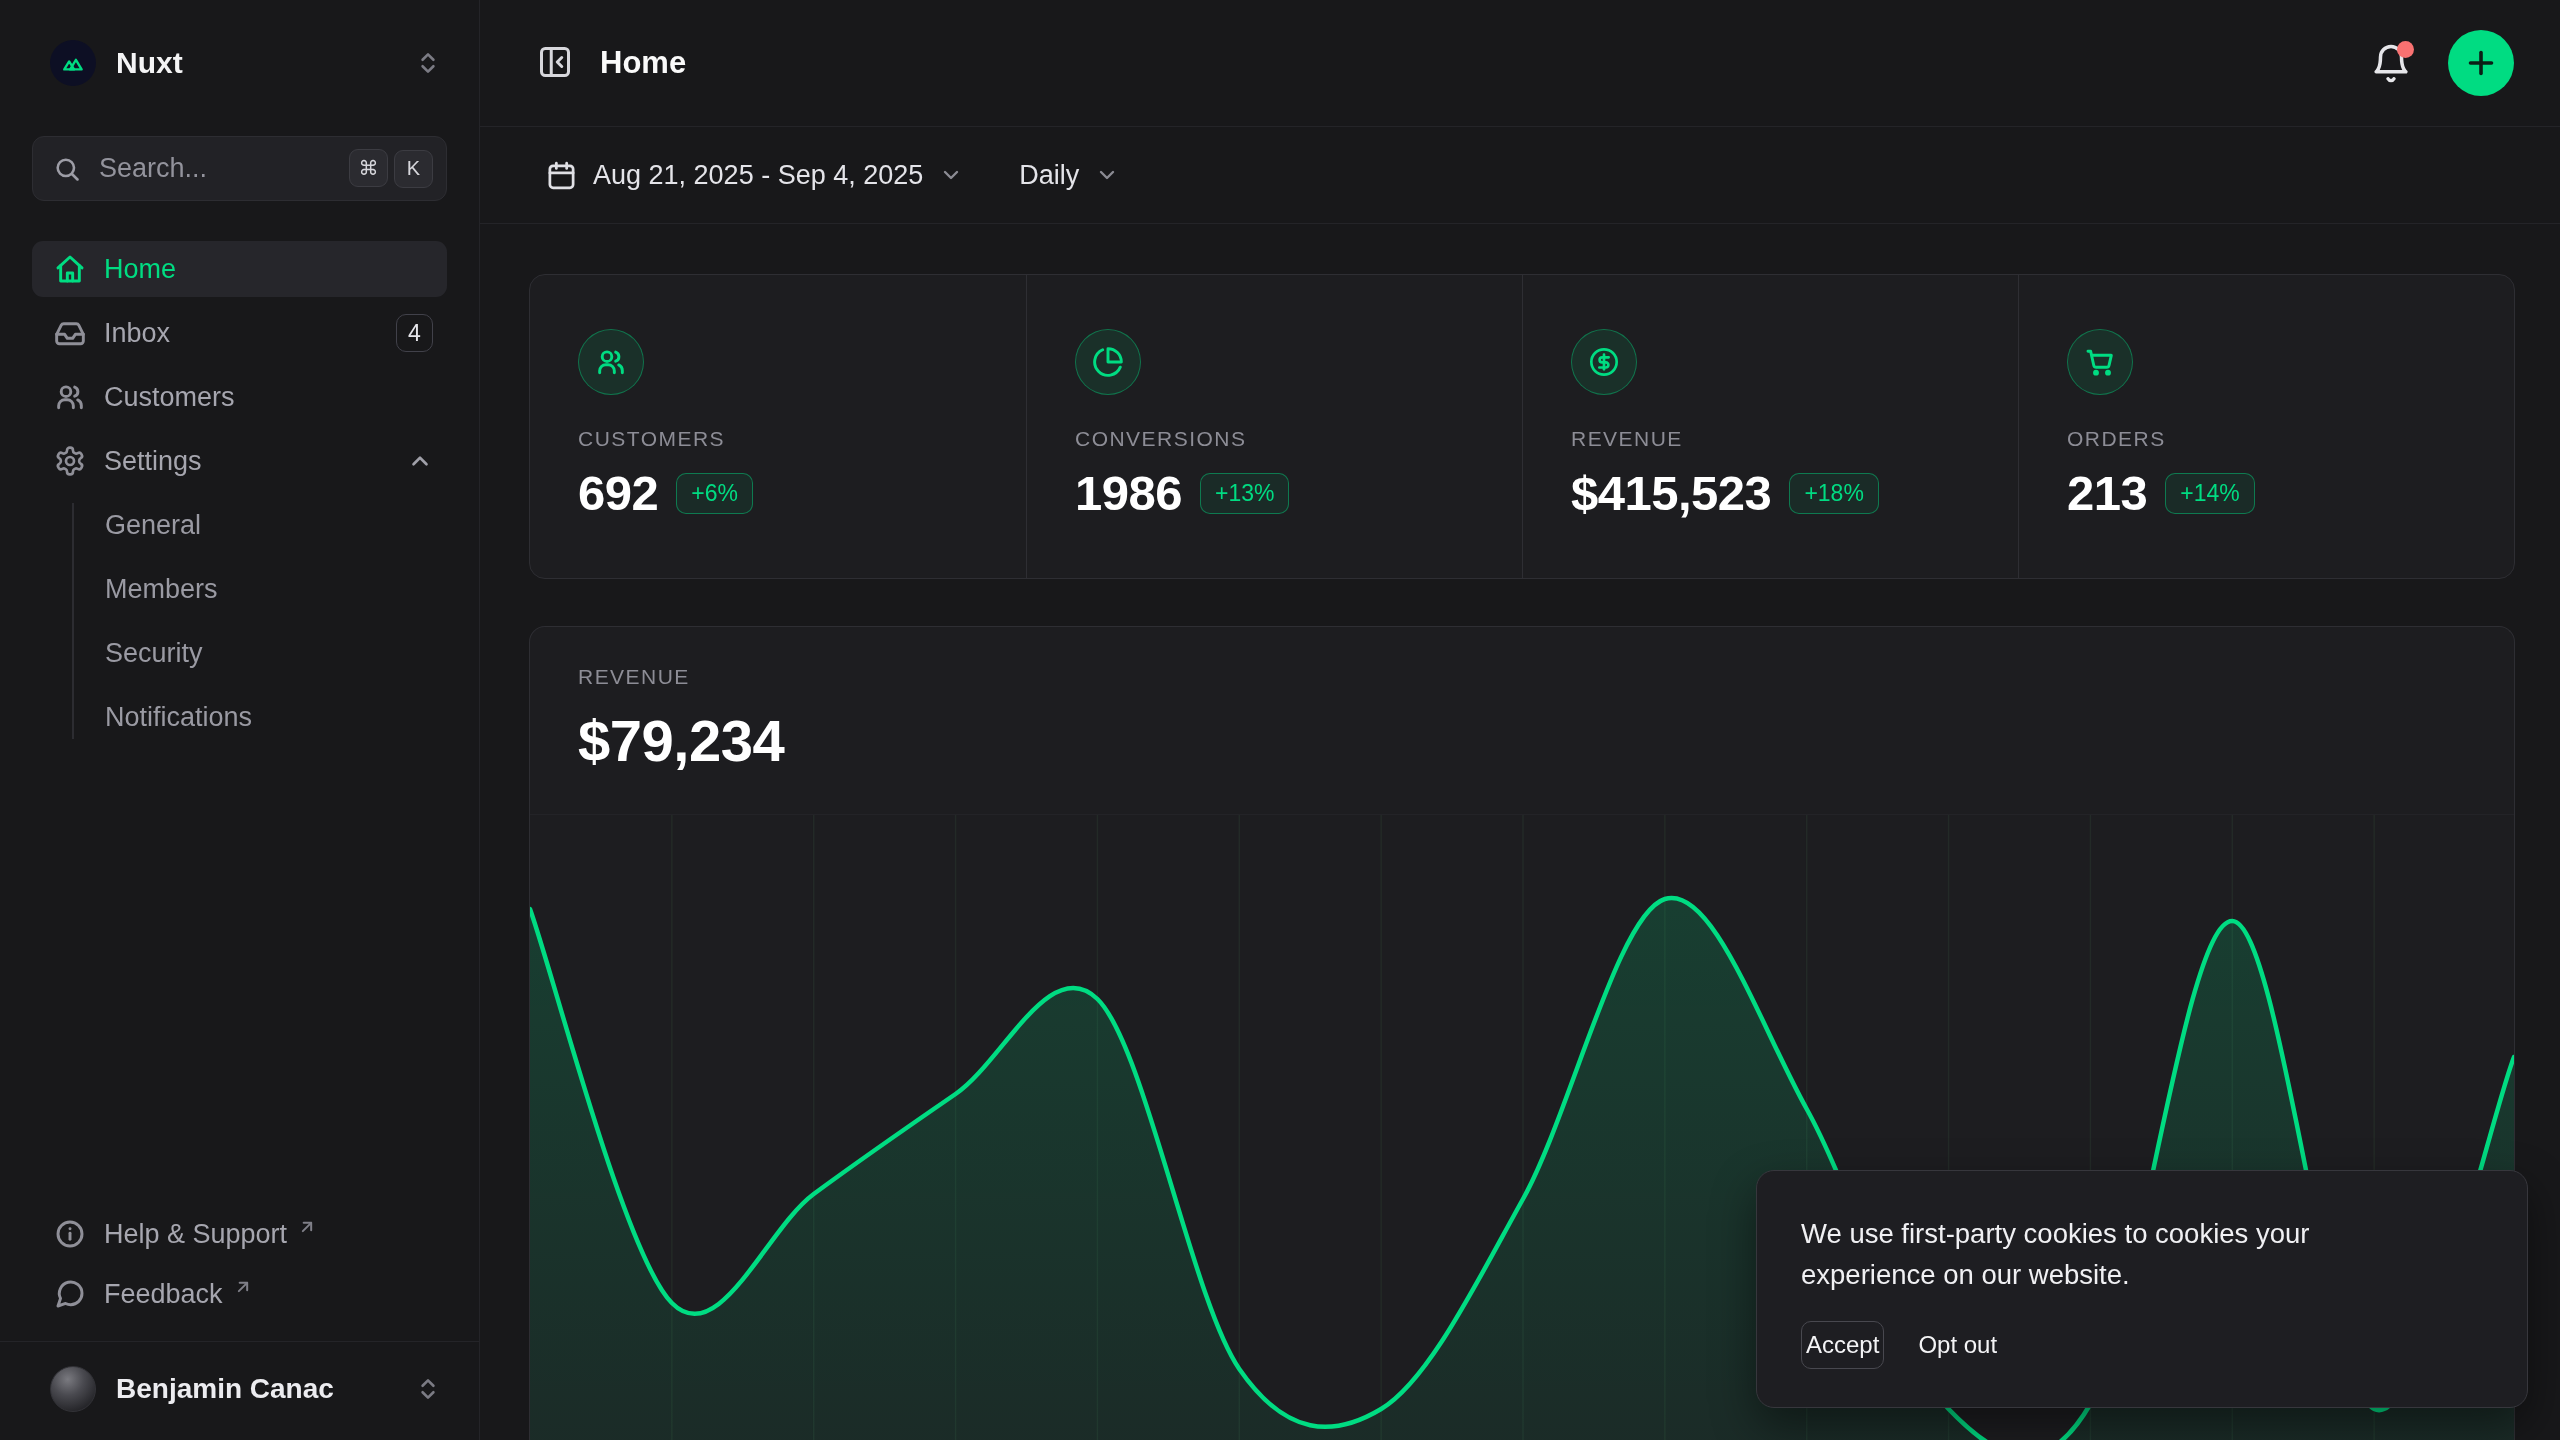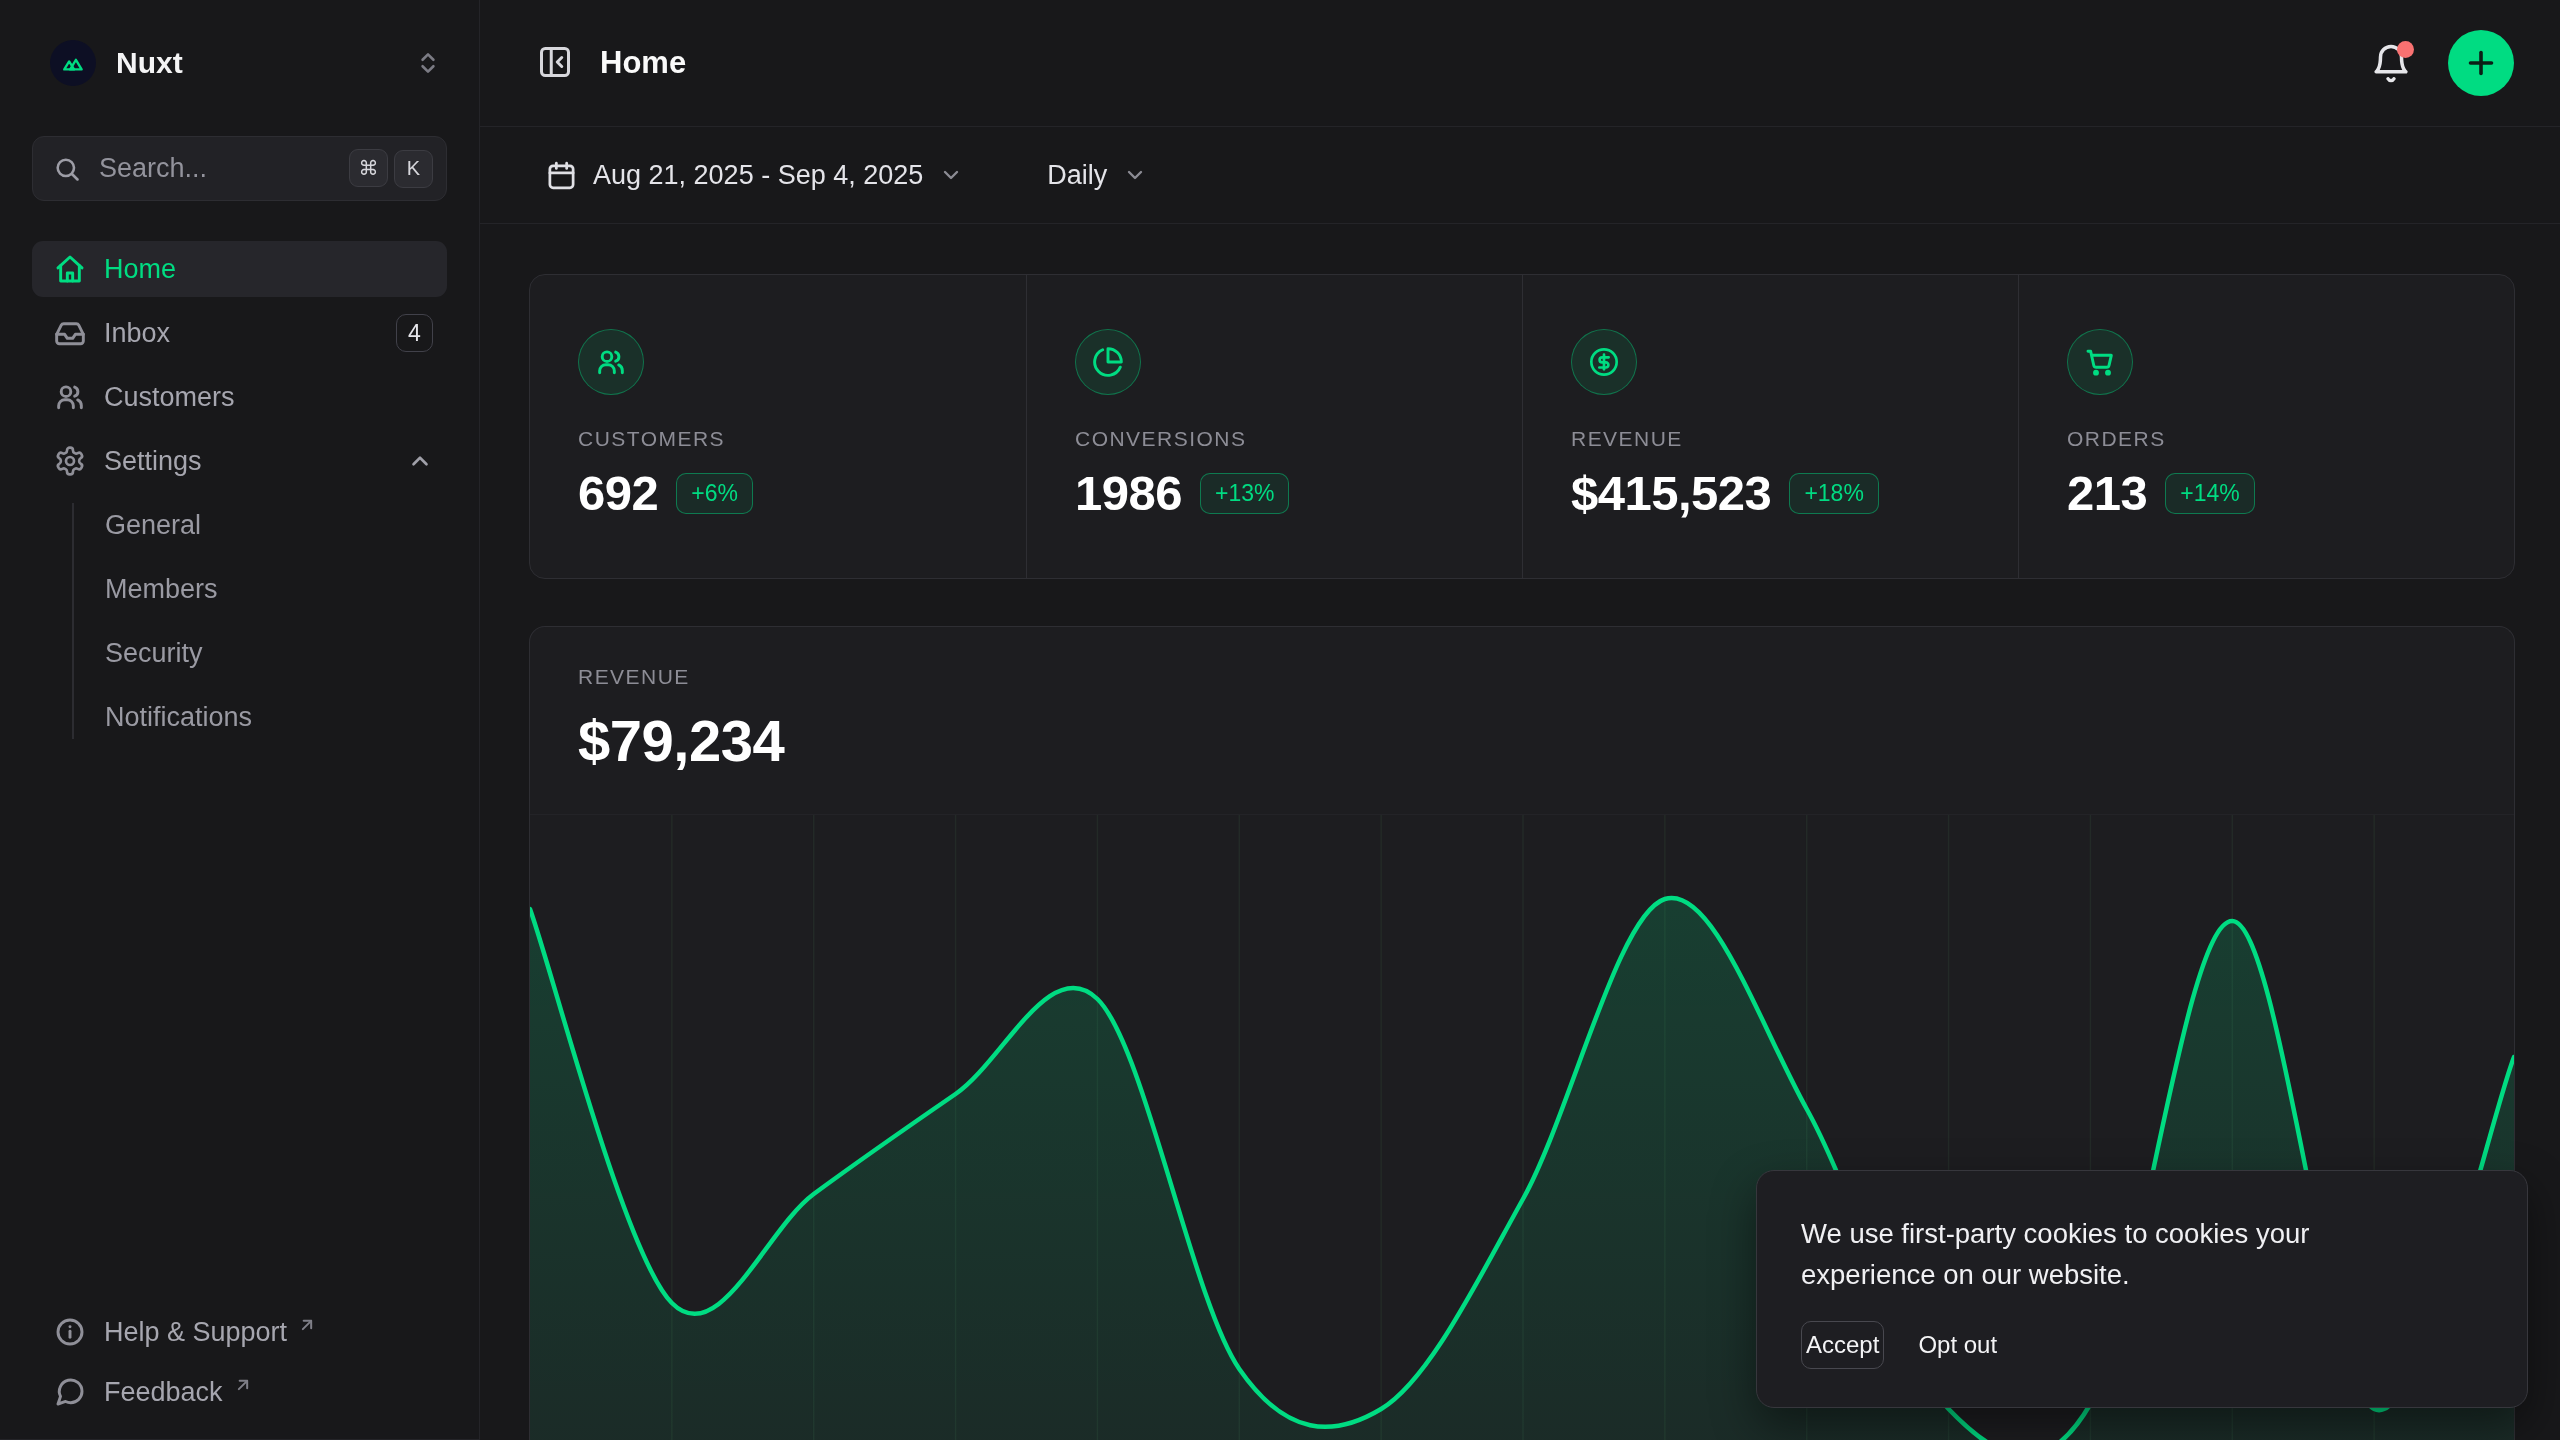--- a/index.html
+++ b/index.html
@@ -72,21 +72,21 @@
   .page-title{font-size:31px;font-weight:700;color:#fafafa;}
   .topbar-right{margin-left:auto;display:flex;align-items:center;gap:36px;}
   .bell-wrap{position:relative;width:42px;height:42px;color:#e6e6ea;cursor:pointer;}
   .bell-wrap svg{width:42px;height:42px;}
   .bell-dot{position:absolute;top:-1px;right:-2px;width:17px;height:17px;border-radius:50%;background:var(--red);}
   .add-btn{width:66px;height:66px;border-radius:50%;background:var(--accent);border:none;cursor:pointer;
     display:flex;align-items:center;justify-content:center;color:#0b1f16;}
   .add-btn svg{width:36px;height:36px;}
 
   .toolbar{height:97px;min-height:97px;border-bottom:1px solid var(--border-soft);
-    display:flex;align-items:center;padding:0 46px 0 66px;gap:84px;}
+    display:flex;align-items:center;padding:0 46px 0 66px;gap:56px;}
   .tool-btn{display:flex;align-items:center;gap:16px;background:none;border:none;cursor:pointer;
     font-family:inherit;font-size:27px;font-weight:500;color:#e4e4e9;}
   .tool-btn .t-icon{width:31px;height:31px;color:#e0e0e5;}
   .tool-btn .chev{width:24px;height:24px;color:#8b8b93;}
 
   .content{flex:1;display:flex;flex-direction:column;padding:50px 45px 0 49px;min-height:0;}
 
   .stats{height:305px;min-height:305px;background:var(--card);border:1px solid var(--border);
     border-radius:16px;display:grid;grid-template-columns:repeat(4,1fr);overflow:hidden;}
   .stat-card{padding:54px 48px;display:flex;flex-direction:column;cursor:pointer;}
@@ -227,20 +227,28 @@
         <span>Feedback</span>
         <svg class="ext" viewBox="0 0 24 24" fill="none" stroke="currentColor" stroke-width="2.4" stroke-linecap="round" stroke-linejoin="round">
             <path d="M7 17 17 7"></path>
             <path d="M8 7h9v9"></path>
           </svg>
       </div>
     </div>
 
     <div class="side-divider"></div>
 
+    <div class="user-row">
+      <span class="avatar"></span>
+      <span class="user-name">Benjamin Canac</span>
+      <svg class="chev-ud" viewBox="0 0 24 24" fill="none" stroke="currentColor" stroke-width="2.4" stroke-linecap="round" stroke-linejoin="round">
+          <path d="m7 9 5-5 5 5"></path>
+          <path d="m7 15 5 5 5-5"></path>
+        </svg>
+    </div>
   </aside>
 
   <main class="main">
 
     <header class="topbar">
       <button class="collapse-btn">
         <svg viewBox="0 0 24 24" fill="none" stroke="currentColor" stroke-width="2" stroke-linecap="round" stroke-linejoin="round">
             <rect x="3" y="3" width="18" height="18" rx="2.5"></rect>
             <path d="M9.5 3v18"></path>
             <path d="m16.5 15-3-3 3-3"></path>

